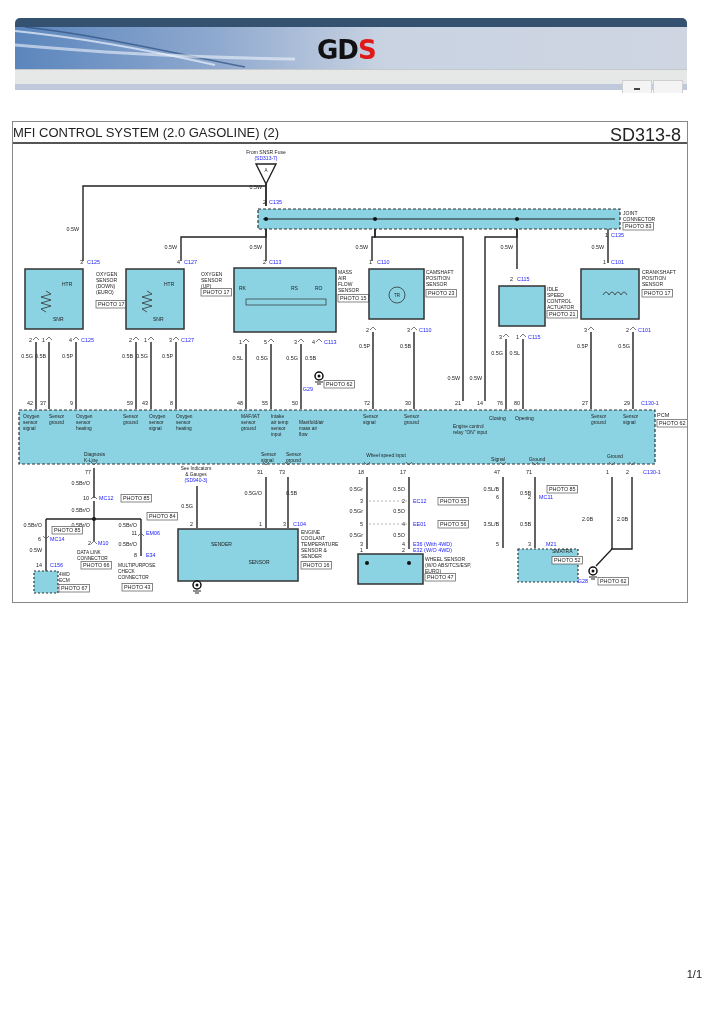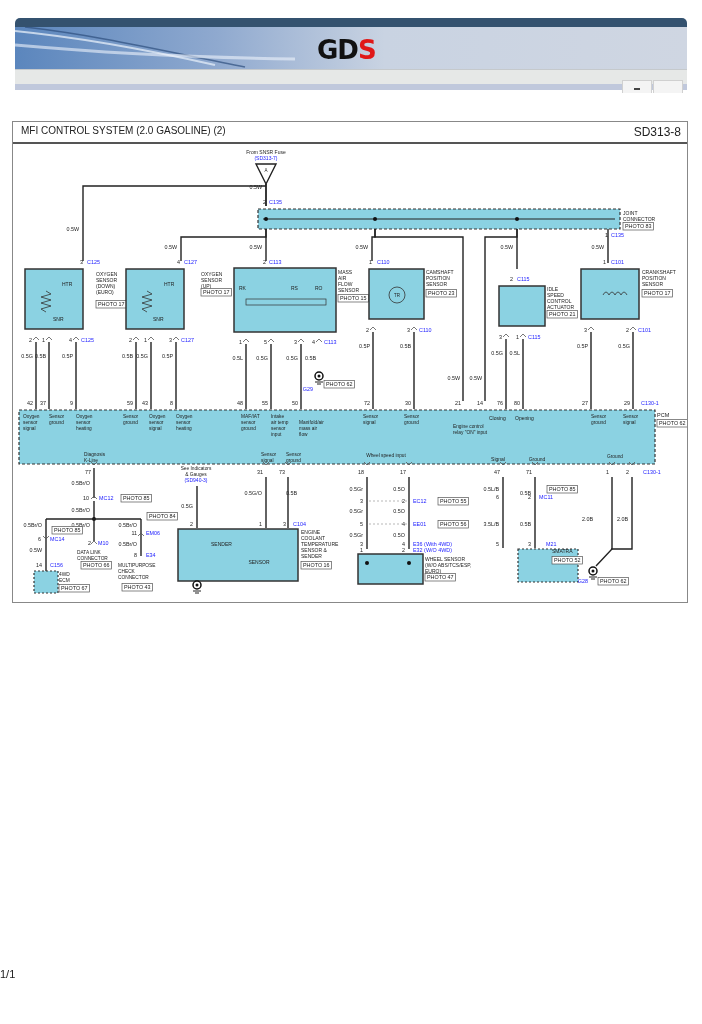--- a/index.html
+++ b/index.html
@@ -8,24 +8,24 @@
   .hdr-top{position:absolute;left:0;top:0;width:100%;height:9px;background:#34526f;}
   .hdr-band{position:absolute;left:0;top:9px;width:100%;height:42px;background:linear-gradient(90deg,#5b86bd 0%,#8fa9cf 30%,#c9d3e2 55%,#cfd6e2 100%);}
   .hdr-swoosh{position:absolute;left:0;top:9px;width:280px;height:42px;}
   .logo{position:absolute;left:302px;top:17px;font-weight:bold;font-size:26px;letter-spacing:-1px;color:#111;font-family:"DejaVu Sans",sans-serif;}
   .logo .s{color:#e01818;}
   .hdr-bar1{position:absolute;left:0;top:51px;width:100%;height:15px;background:#e6e8e7;border-top:1px solid #c5c9cc;}
   .hdr-bar2{position:absolute;left:0;top:66px;width:100%;height:6px;background:#c0c8dc;}
   .win-btn{position:absolute;top:80px;width:28px;height:12px;background:#f4f4f4;border:1px solid #d0d0d0;border-bottom:none;}
   .diagram-frame{position:absolute;left:12px;top:121px;width:674px;height:480px;border:1px solid #888;background:#fff;}
   .title-row{position:absolute;left:0;top:0;width:100%;height:20px;border-bottom:2px solid #555;}
-  .title{position:absolute;left:8px;top:3px;font-size:10px;color:#222;}
-  .code{position:absolute;right:6px;top:3px;font-size:12px;color:#222;}
+  .title{position:absolute;left:0;top:3px;font-size:13px;color:#222;}
+  .code{position:absolute;right:6px;top:3px;font-size:18px;color:#222;}
   svg text{font-family:"Liberation Sans",sans-serif;}
-  .page-num{position:absolute;left:0;width:702px;top:968px;text-align:left;font-size:11px;color:#222;}
+  .page-num{position:absolute;left:0;width:702px;top:968px;text-align:right;font-size:11px;color:#222;}
 </style>
 </head>
 <body>
 
 <div class="hdr">
   <div class="hdr-top"></div>
   <div class="hdr-band"></div>
   <svg class="hdr-swoosh" viewBox="0 0 280 42">
     <path d="M0,4 C60,10 120,20 200,38" stroke="#dfe8f5" stroke-width="2" fill="none" opacity=".8"></path>
     <path d="M10,0 C80,8 140,22 230,40" stroke="#2d4e7e" stroke-width="1.5" fill="none" opacity=".7"></path>

